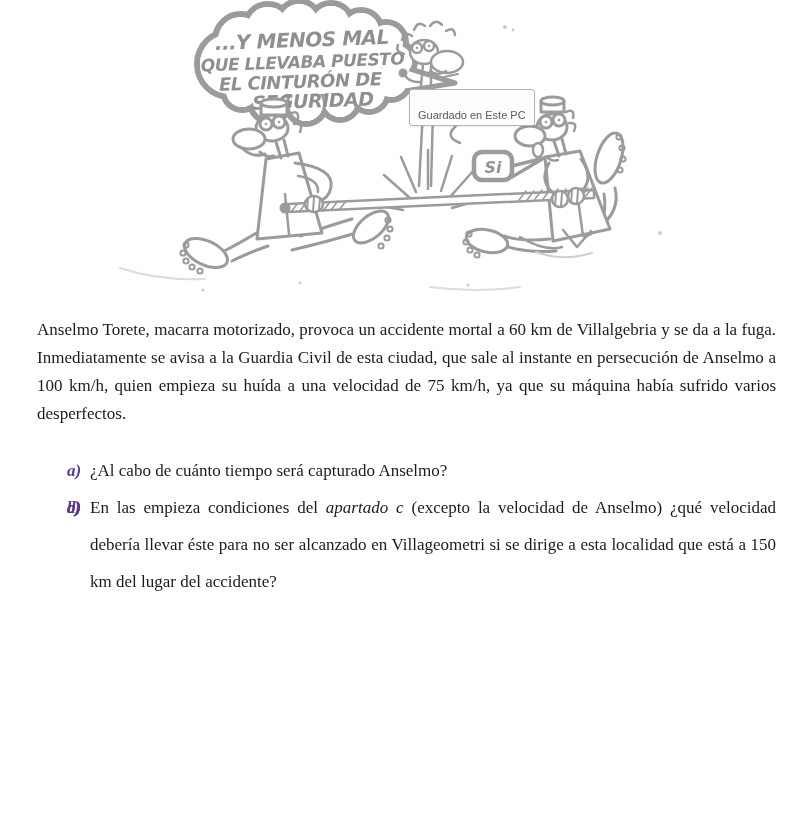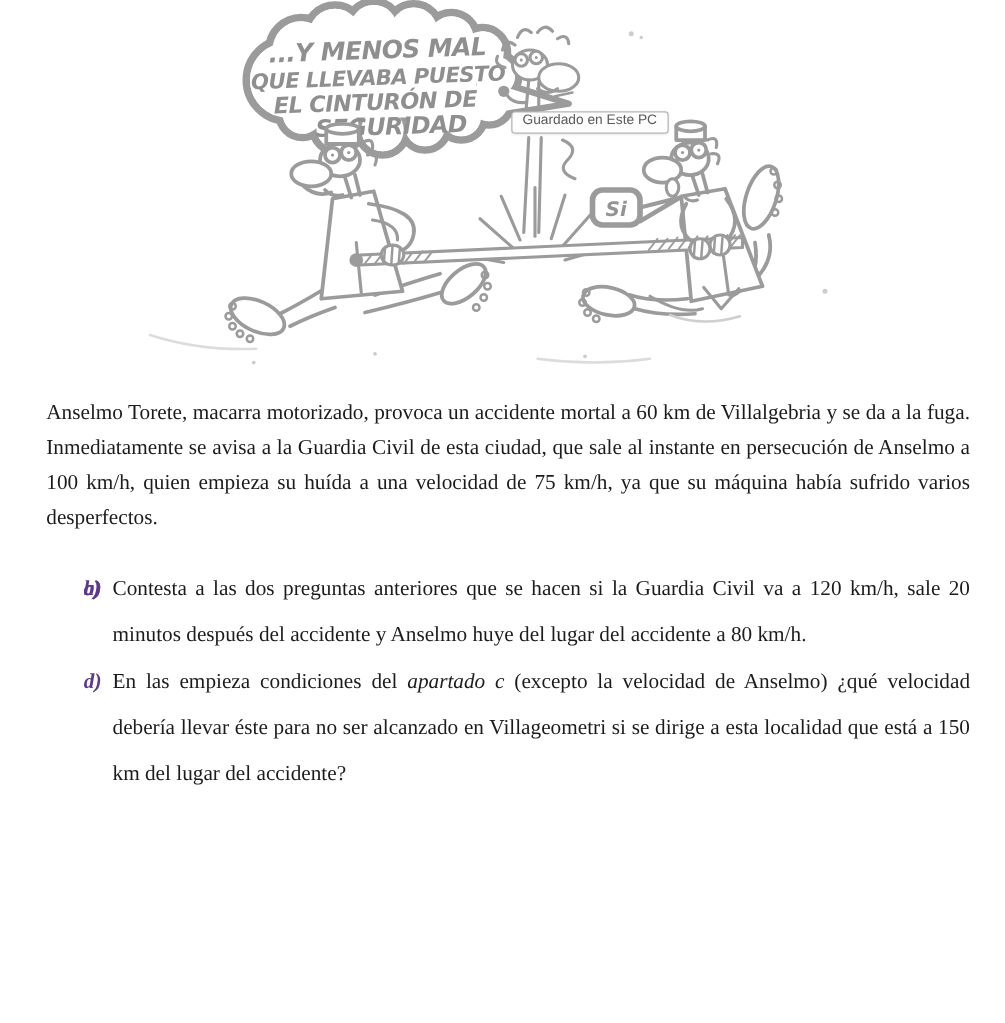--- a/index.html
+++ b/index.html
@@ -6,21 +6,21 @@
   body{
     width:804px;height:818px;background:#ffffff;position:relative;
     font-family:"Liberation Serif", serif;color:#1b1b1b;overflow:hidden;
   }
   .cartoon-wrap{position:absolute;left:0;top:0;width:804px;height:300px;}
   .cartoon-wrap svg{display:block;}
   .tooltip{
     position:absolute;left:409px;top:89px;
     font-family:"Liberation Sans", sans-serif;font-size:11px;color:#5a5a5a;
     background:#fdfdfd;border:1px solid #b5b5b5;border-radius:3px;
-    padding:0 8px 4px 8px;white-space:nowrap;
+    padding:19px 8px 4px 8px;white-space:nowrap;
     box-shadow:0 1px 2px rgba(0,0,0,0.08);
   }
   .content{position:absolute;left:37px;top:316px;width:739px;}
   .para{
     margin:0;font-size:17px;line-height:28px;text-align:justify;
     text-justify:inter-word;
   }
   .qlist{margin-top:24px;}
   .qitem{
     position:relative;padding-left:53px;font-size:17px;line-height:37px;
@@ -228,25 +228,25 @@
     </g>
   </svg>
   <div class="tooltip">Guardado en Este PC</div>
 </div>
 
 <div class="content">
   <p class="para">Anselmo Torete, macarra motorizado, provoca un accidente mortal a 60 km de Villalgebria y se da a la fuga. Inmediatamente se avisa a la Guardia Civil de esta ciudad, que sale al instante en persecución de Anselmo a 100 km/h, quien empieza su huída a una velocidad de 75 km/h, ya que su máquina había sufrido varios desperfectos.</p>
 
   <div class="qlist">
     <div class="qitem">
-      <span class="qlabel">a)</span>
+      <span class="qlabel">a)</span><span>¿Al cabo de cuánto tiempo será capturado Anselmo?</span>
     </div>
     <div class="qitem">
       <span class="qlabel">b)</span>
     </div>
     <div class="qitem">
-      <span class="qlabel">c)</span><span>Contesta a las dos preguntas anteriores que se hacen si la Guardia Civil va a 120 km/h, sale 20 minutos después del accidente y Anselmo huye del lugar del accidente a 80 km/h.</span>
+      <span class="qlabel">c)</span>
     </div>
     <div class="qitem">
       <span class="qlabel">d)</span><span>En las empieza condiciones del </span><em>apartado c</em><span> (excepto la velocidad de Anselmo) ¿qué velocidad debería llevar éste para no ser alcanzado en Villageometri si se dirige a esta localidad que está a 150 km del lugar del accidente?</span>
     </div>
   </div>
 </div>
 
 </body></html>

